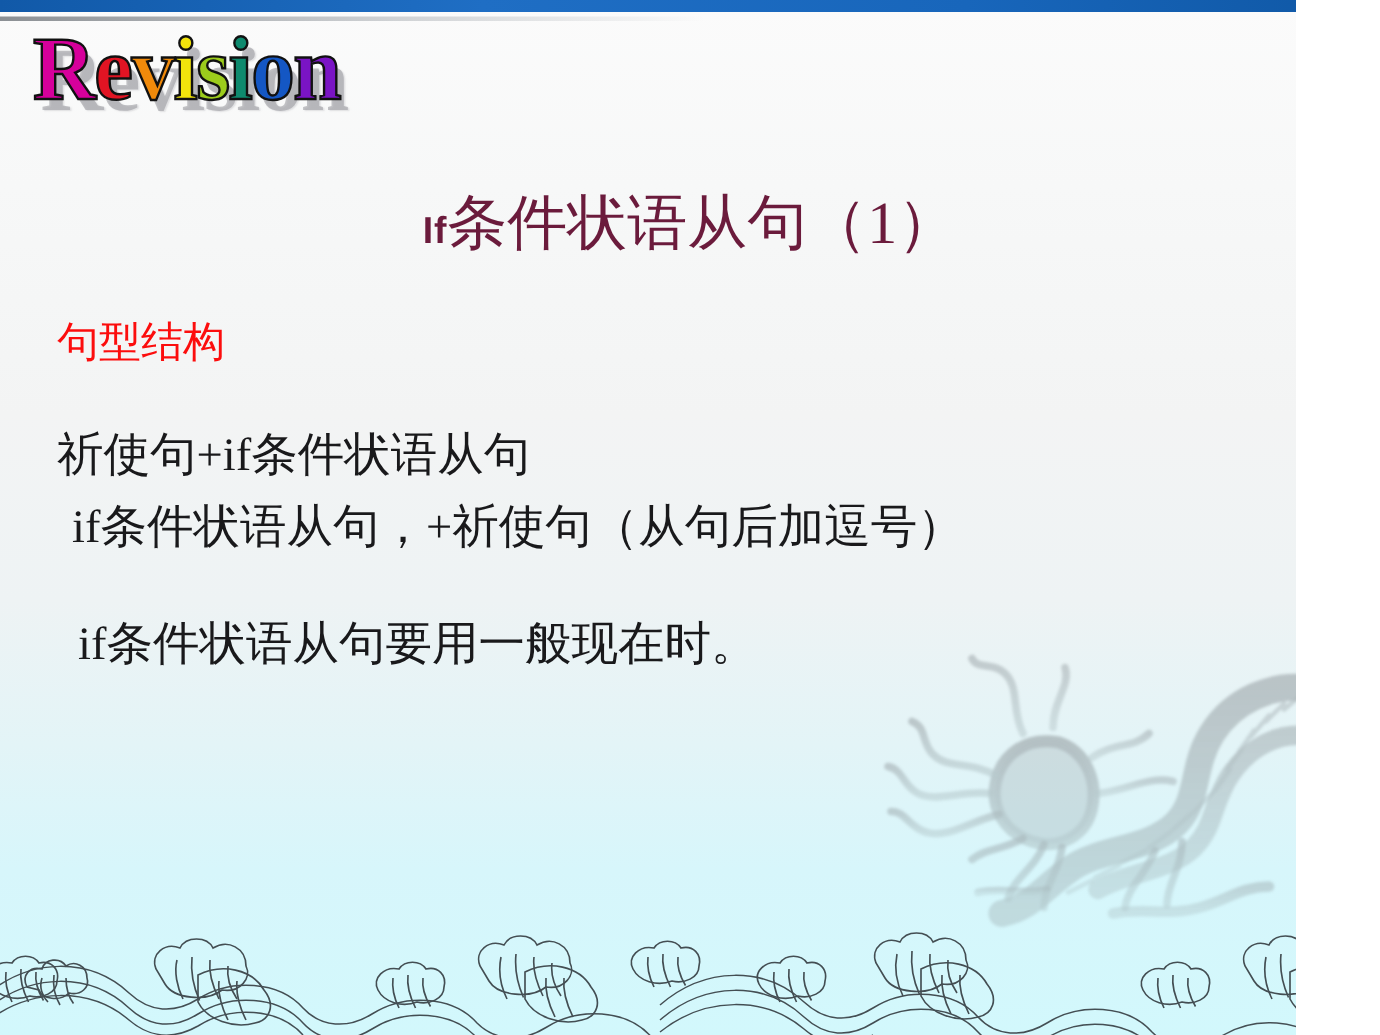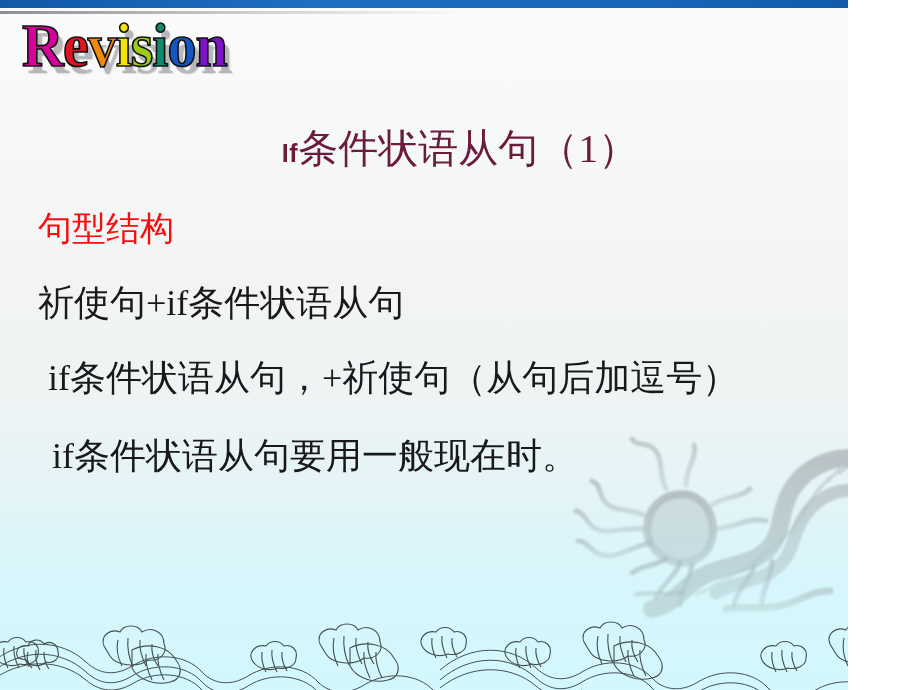--- a/index.html
+++ b/index.html
@@ -19,20 +19,21 @@
     height: 690px;
     overflow: hidden;
     background: linear-gradient(to bottom,
         #fbfbfb 0%,
         #f7f8f8 18%,
         #f3f4f4 40%,
         #eef3f4 58%,
         #e3f4f7 72%,
         #d7f6fb 84%,
         #d2f8fc 100%);
+    padding-left: 16px;
   }
 
   
   .top-bar {
     position: absolute;
     top: 0; left: 0;
     width: 920px;
     height: 8px;
     background: linear-gradient(to right, #1159a8 0%, #1f6ec4 35%, #1866bb 70%, #0f57a4 100%);
   }
@@ -89,37 +90,37 @@
   
   .body-block {
     position: absolute;
     top: 204px;
     left: 38px;
     width: 850px;
   }
   .head-red {
     color: #fc0d0d;
     font-family: "Liberation Serif", serif;
-    font-size: 34px;
+    font-size: 28px;
     line-height: 50px;
     margin: 0;
     white-space: nowrap;
   }
   .line-plain {
     color: #19191b;
     font-family: "Liberation Serif", serif;
-    font-size: 36px;
+    font-size: 31px;
     line-height: 42px;
     margin: 0;
     white-space: nowrap;
   }
   .gap-a { height: 28px; }
   .gap-b { height: 6px; }
   .gap-c { height: 8px; }
-  .indent-1 { padding-left: 10px; margin-top: 27px; }
+  .indent-1 { padding-left: 10px; }
   .indent-2 { padding-left: 14px; }
 
   
   .dragon {
     position: absolute;
     right: -12px;
     bottom: 52px;
     width: 320px;
     height: 205px;
     opacity: 0.62;

